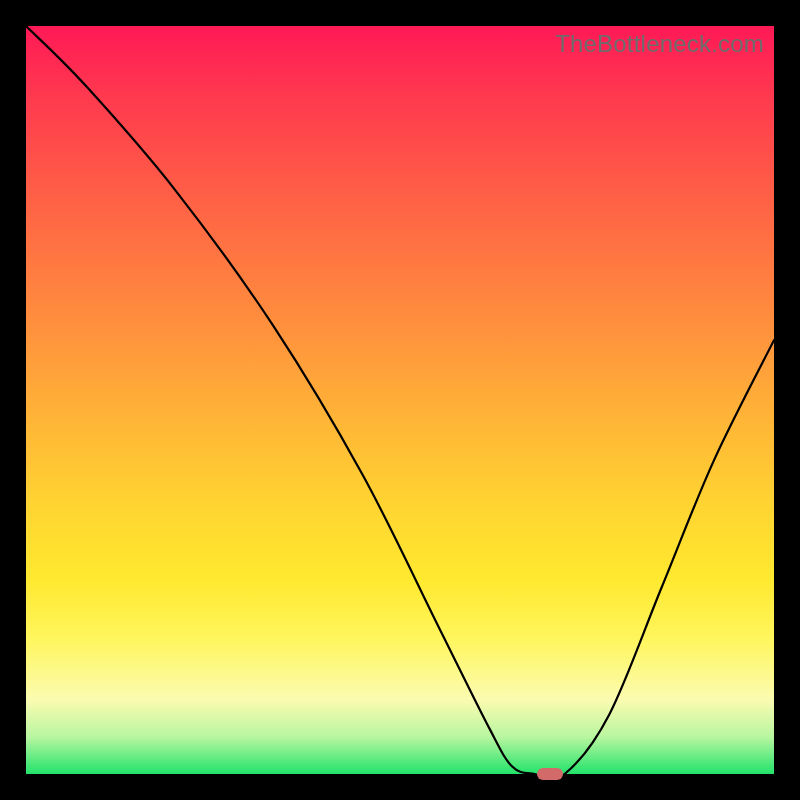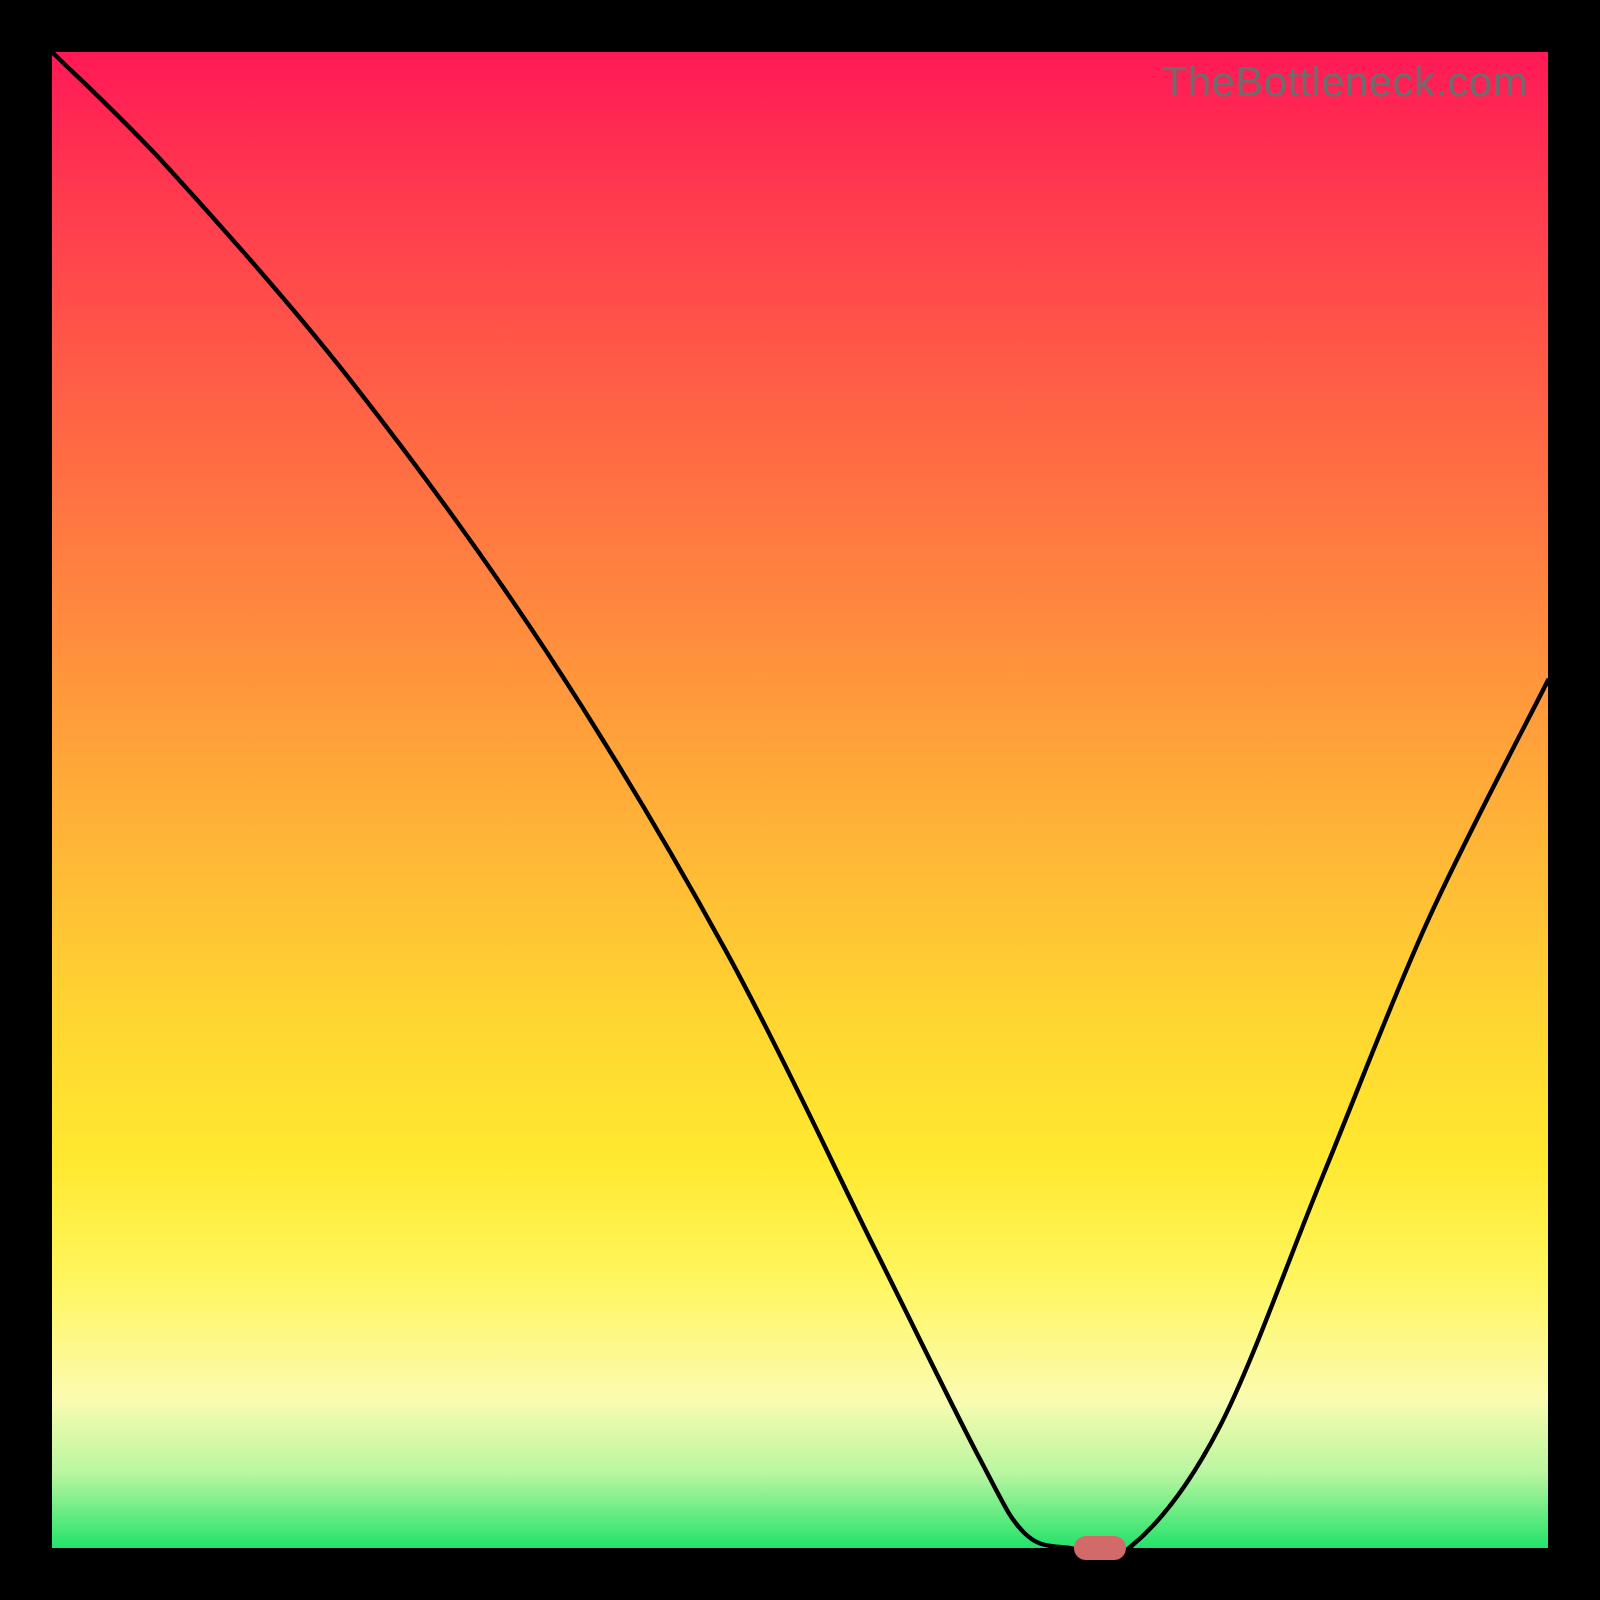--- a/index.html
+++ b/index.html
@@ -39,21 +39,21 @@
       #fbfbb0 90%,
       #b9f6a0 95%,
       #22e36a 100%
     );
   }
   .watermark {
     position: absolute;
     top: 4px;
     right: 10px;
     color: #6d6d6d;
-    font-size: 21px;
+    font-size: 24px;
     font-weight: 500;
     letter-spacing: 0.2px;
     user-select: none;
   }
   svg.curve {
     position: absolute;
     left: 0;
     top: 0;
     width: 748px;
     height: 748px;

